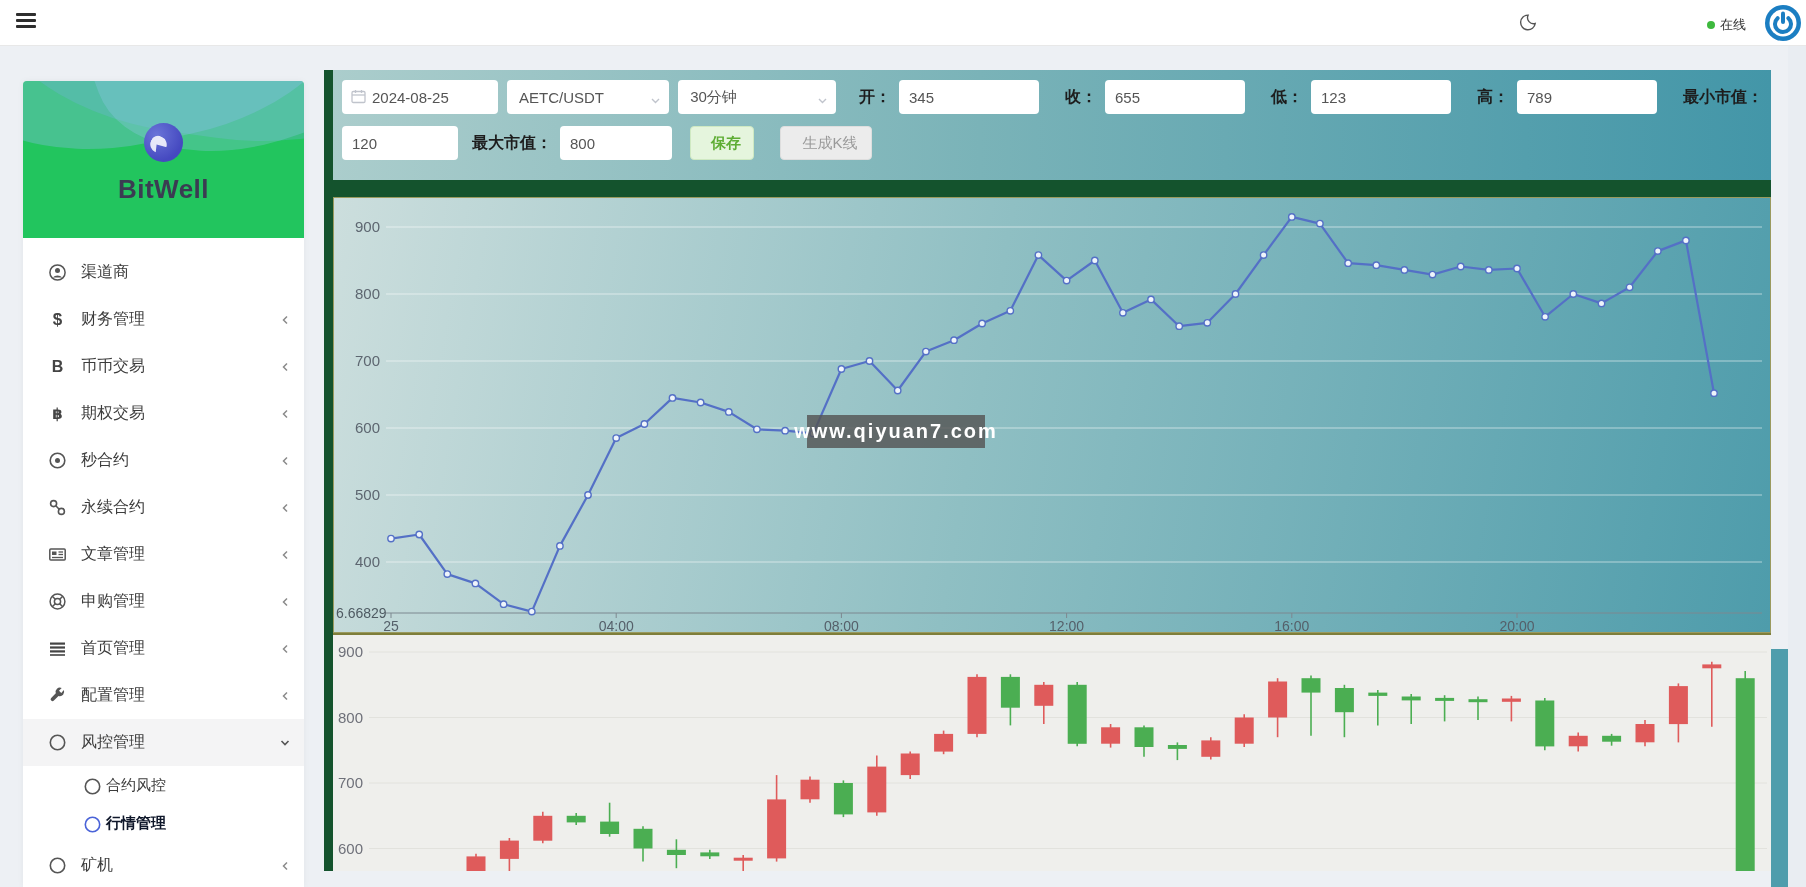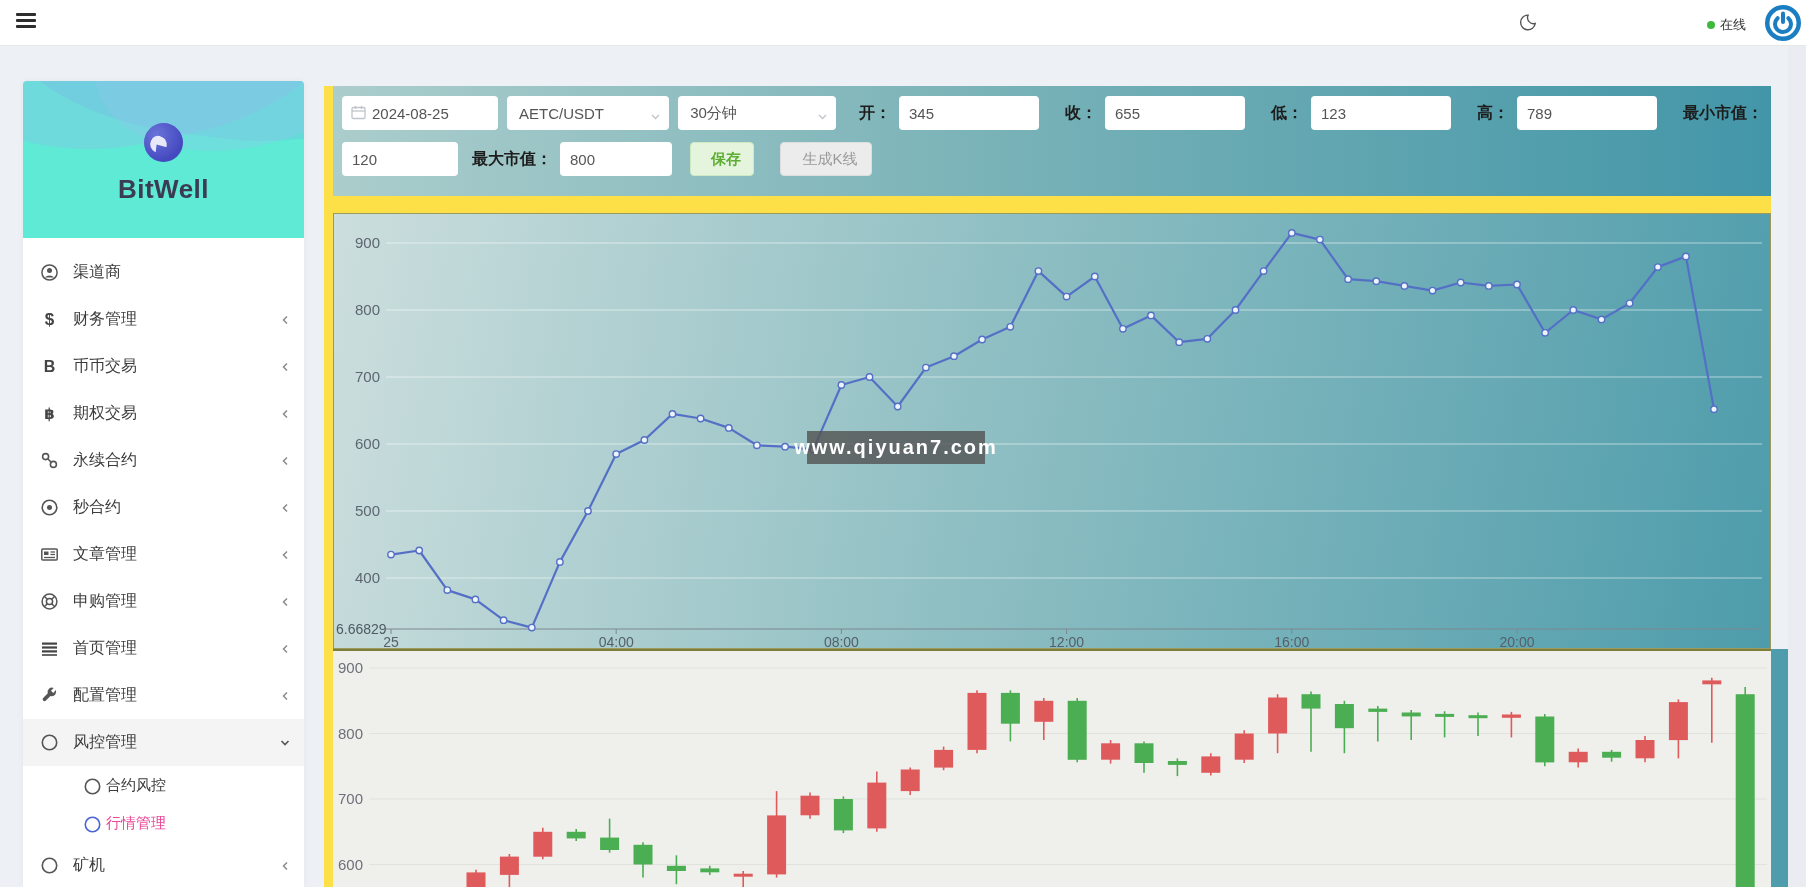--- a/index.html
+++ b/index.html
@@ -10,41 +10,41 @@
   .navbar { position:absolute; left:0; top:0; width:1806px; height:46px; background:#fff; border-bottom:1px solid #e8e8e8; z-index:30; }
   .hamburger { position:absolute; left:16px; top:13px; width:22px; height:18px; cursor:pointer; }
   .hamburger span { display:block; width:20px; height:2.6px; background:#2e2e2e; margin:0 0 3.6px 0; border-radius:1px; }
   .moon-btn { position:absolute; right:268px; top:12px; width:22px; height:22px; }
   .online { position:absolute; right:60px; top:16px; display:flex; align-items:center; font-size:13px; color:#333; }
   .online .dot { width:8px; height:8px; border-radius:50%; background:#3eb93e; margin-right:5px; }
   .power-btn { position:absolute; right:3px; top:3px; width:40px; height:40px; }
 
   
   .sidebar { position:absolute; left:23px; top:81px; width:281px; height:806px; background:#fff; border-radius:4px 4px 0 0; box-shadow:0 0 6px rgba(0,0,0,.05); z-index:20; overflow:hidden; }
-  .logo-block { position:relative; height:157px; background:#5eead4; z-index:3; overflow:hidden; }
+  .logo-block { position:relative; height:157px; background:#22c55e; z-index:3; overflow:hidden; }
   .wave1,.wave2,.wave3 { position:absolute; border-radius:45%; }
   .wave1 { width:420px; height:260px; left:-90px; top:-200px; background:rgba(140,190,235,.35); transform:rotate(-12deg); }
   .wave2 { width:460px; height:280px; left:-40px; top:-225px; background:rgba(120,175,230,.28); transform:rotate(8deg); }
   .wave3 { width:380px; height:240px; left:60px; top:-185px; background:rgba(150,200,240,.30); transform:rotate(-20deg); }
   .logo-circle { position:absolute; left:121px; top:42px; width:39px; height:39px; border-radius:50%; background:radial-gradient(circle at 32% 30%, #6a74d8, #4549c0 70%); }
   .logo-circle:after { content:""; position:absolute; left:6px; top:13px; width:17px; height:17px; border-radius:50% 60% 50% 60%; background:rgba(255,255,255,.85); transform:rotate(25deg); clip-path:polygon(0 0,100% 0,100% 45%,40% 55%,55% 100%,0 100%); }
   .brand { position:absolute; left:0; top:93px; width:100%; text-align:center; font-size:26px; font-weight:bold; color:#3b3b52; letter-spacing:.5px; }
   .menu { position:relative; z-index:1; margin-top:-36px; }
-  .menu-item { position:relative; height:47px; display:flex; align-items:center; padding-left:17px; cursor:pointer; }
+  .menu-item { position:relative; height:47px; display:flex; align-items:center; padding-left:25px; cursor:pointer; }
   .menu-item.active-parent { background:#f4f4f5; }
   .menu-item .mi-icon { width:19px; height:19px; flex:0 0 19px; display:flex; align-items:center; justify-content:center; }
   .menu-item .mi-label { margin-left:14px; font-size:16px; color:#3c3c3c; }
   .menu-item .mi-chev { position:absolute; right:13px; top:16px; }
   .submenu-item { position:relative; height:38px; display:flex; align-items:center; padding-left:60px; cursor:pointer; }
   .submenu-item .mi-icon { width:17px; height:17px; flex:0 0 17px; }
   .submenu-item .mi-label { margin-left:6px; font-size:15px; color:#3c3c3c; }
-  .submenu-item.active .mi-label { color:#ec4899; font-weight:normal; }
+  .submenu-item.active .mi-label { color:#0f172a; font-weight:bold; }
 
   
-  .main-card { position:absolute; left:324px; top:86px; width:1447px; height:801px; background:#fde047; z-index:10; }
+  .main-card { position:absolute; left:324px; top:70px; width:1447px; height:801px; background:#14532d; z-index:10; }
   .toolbar { position:absolute; left:9px; top:0; width:1438px; height:110px; background:linear-gradient(90deg,#abcdcc 0%,#7ab3b8 45%,#4396a8 100%); padding:10px 0 0 9px; }
   .trow { display:flex; align-items:center; margin-bottom:12px; }
   .tinput { height:34px; background:#fff; border:none; border-radius:4px; font-size:15px; color:#555; padding:0 10px; outline:none; font-family:inherit; }
   .date-wrap { position:relative; width:156px; margin-right:9px; }
   .date-wrap input { width:156px; padding-left:30px; }
   .date-wrap .cal { position:absolute; left:8px; top:8px; }
   .sel { position:relative; height:34px; background:#fff; border-radius:4px; display:flex; align-items:center; padding:0 16px 0 12px; font-size:15px; color:#555; margin-right:9px; cursor:pointer; }
   .sel .chev { position:absolute; right:8px; top:12px; }
   .tlabel { font-size:16px; color:#1d1d1d; font-weight:bold; margin:0 8px 0 14px; white-space:nowrap; }
   .num-input { width:140px; margin-right:12px; }
@@ -153,38 +153,38 @@
           </svg>
         </span>
         <span class="mi-label">期权交易</span>
         <span class="mi-chev"><svg width="11" height="12" viewBox="0 0 11 12">
             <polyline points="7,2.5 3.5,6 7,9.5" fill="none" stroke="#8a8a8a" stroke-width="1.5"></polyline>
           </svg></span>
       </div>
       <div class="menu-item">
         <span class="mi-icon">
           <svg width="19" height="19" viewBox="0 0 19 19">
+            <circle cx="9.5" cy="9.5" r="7.3" fill="none" stroke="#555" stroke-width="1.6"></circle>
+            <circle cx="9.5" cy="9.5" r="2.5" fill="#555"></circle>
+          </svg>
+        </span>
+        <span class="mi-label">秒合约</span>
+        <span class="mi-chev"><svg width="11" height="12" viewBox="0 0 11 12">
+            <polyline points="7,2.5 3.5,6 7,9.5" fill="none" stroke="#8a8a8a" stroke-width="1.5"></polyline>
+          </svg></span>
+      </div>
+      <div class="menu-item">
+        <span class="mi-icon">
+          <svg width="19" height="19" viewBox="0 0 19 19">
             <circle cx="5.6" cy="5.6" r="3" fill="none" stroke="#555" stroke-width="1.6"></circle>
             <circle cx="13.4" cy="13.4" r="3" fill="none" stroke="#555" stroke-width="1.6"></circle>
             <line x1="7.8" y1="7.8" x2="11.2" y2="11.2" stroke="#555" stroke-width="1.6"></line>
           </svg>
         </span>
         <span class="mi-label">永续合约</span>
-        <span class="mi-chev"><svg width="11" height="12" viewBox="0 0 11 12">
-            <polyline points="7,2.5 3.5,6 7,9.5" fill="none" stroke="#8a8a8a" stroke-width="1.5"></polyline>
-          </svg></span>
-      </div>
-      <div class="menu-item">
-        <span class="mi-icon">
-          <svg width="19" height="19" viewBox="0 0 19 19">
-            <circle cx="9.5" cy="9.5" r="7.3" fill="none" stroke="#555" stroke-width="1.6"></circle>
-            <circle cx="9.5" cy="9.5" r="2.5" fill="#555"></circle>
-          </svg>
-        </span>
-        <span class="mi-label">秒合约</span>
         <span class="mi-chev"><svg width="11" height="12" viewBox="0 0 11 12">
             <polyline points="7,2.5 3.5,6 7,9.5" fill="none" stroke="#8a8a8a" stroke-width="1.5"></polyline>
           </svg></span>
       </div>
       <div class="menu-item">
         <span class="mi-icon">
           <svg width="19" height="19" viewBox="0 0 19 19">
             <rect x="1.8" y="4" width="15.4" height="11" rx="1" fill="none" stroke="#555" stroke-width="1.5"></rect>
             <rect x="4" y="6.5" width="4.5" height="3.5" fill="#555"></rect>
             <line x1="10.5" y1="7" x2="15" y2="7" stroke="#555" stroke-width="1.3"></line>

